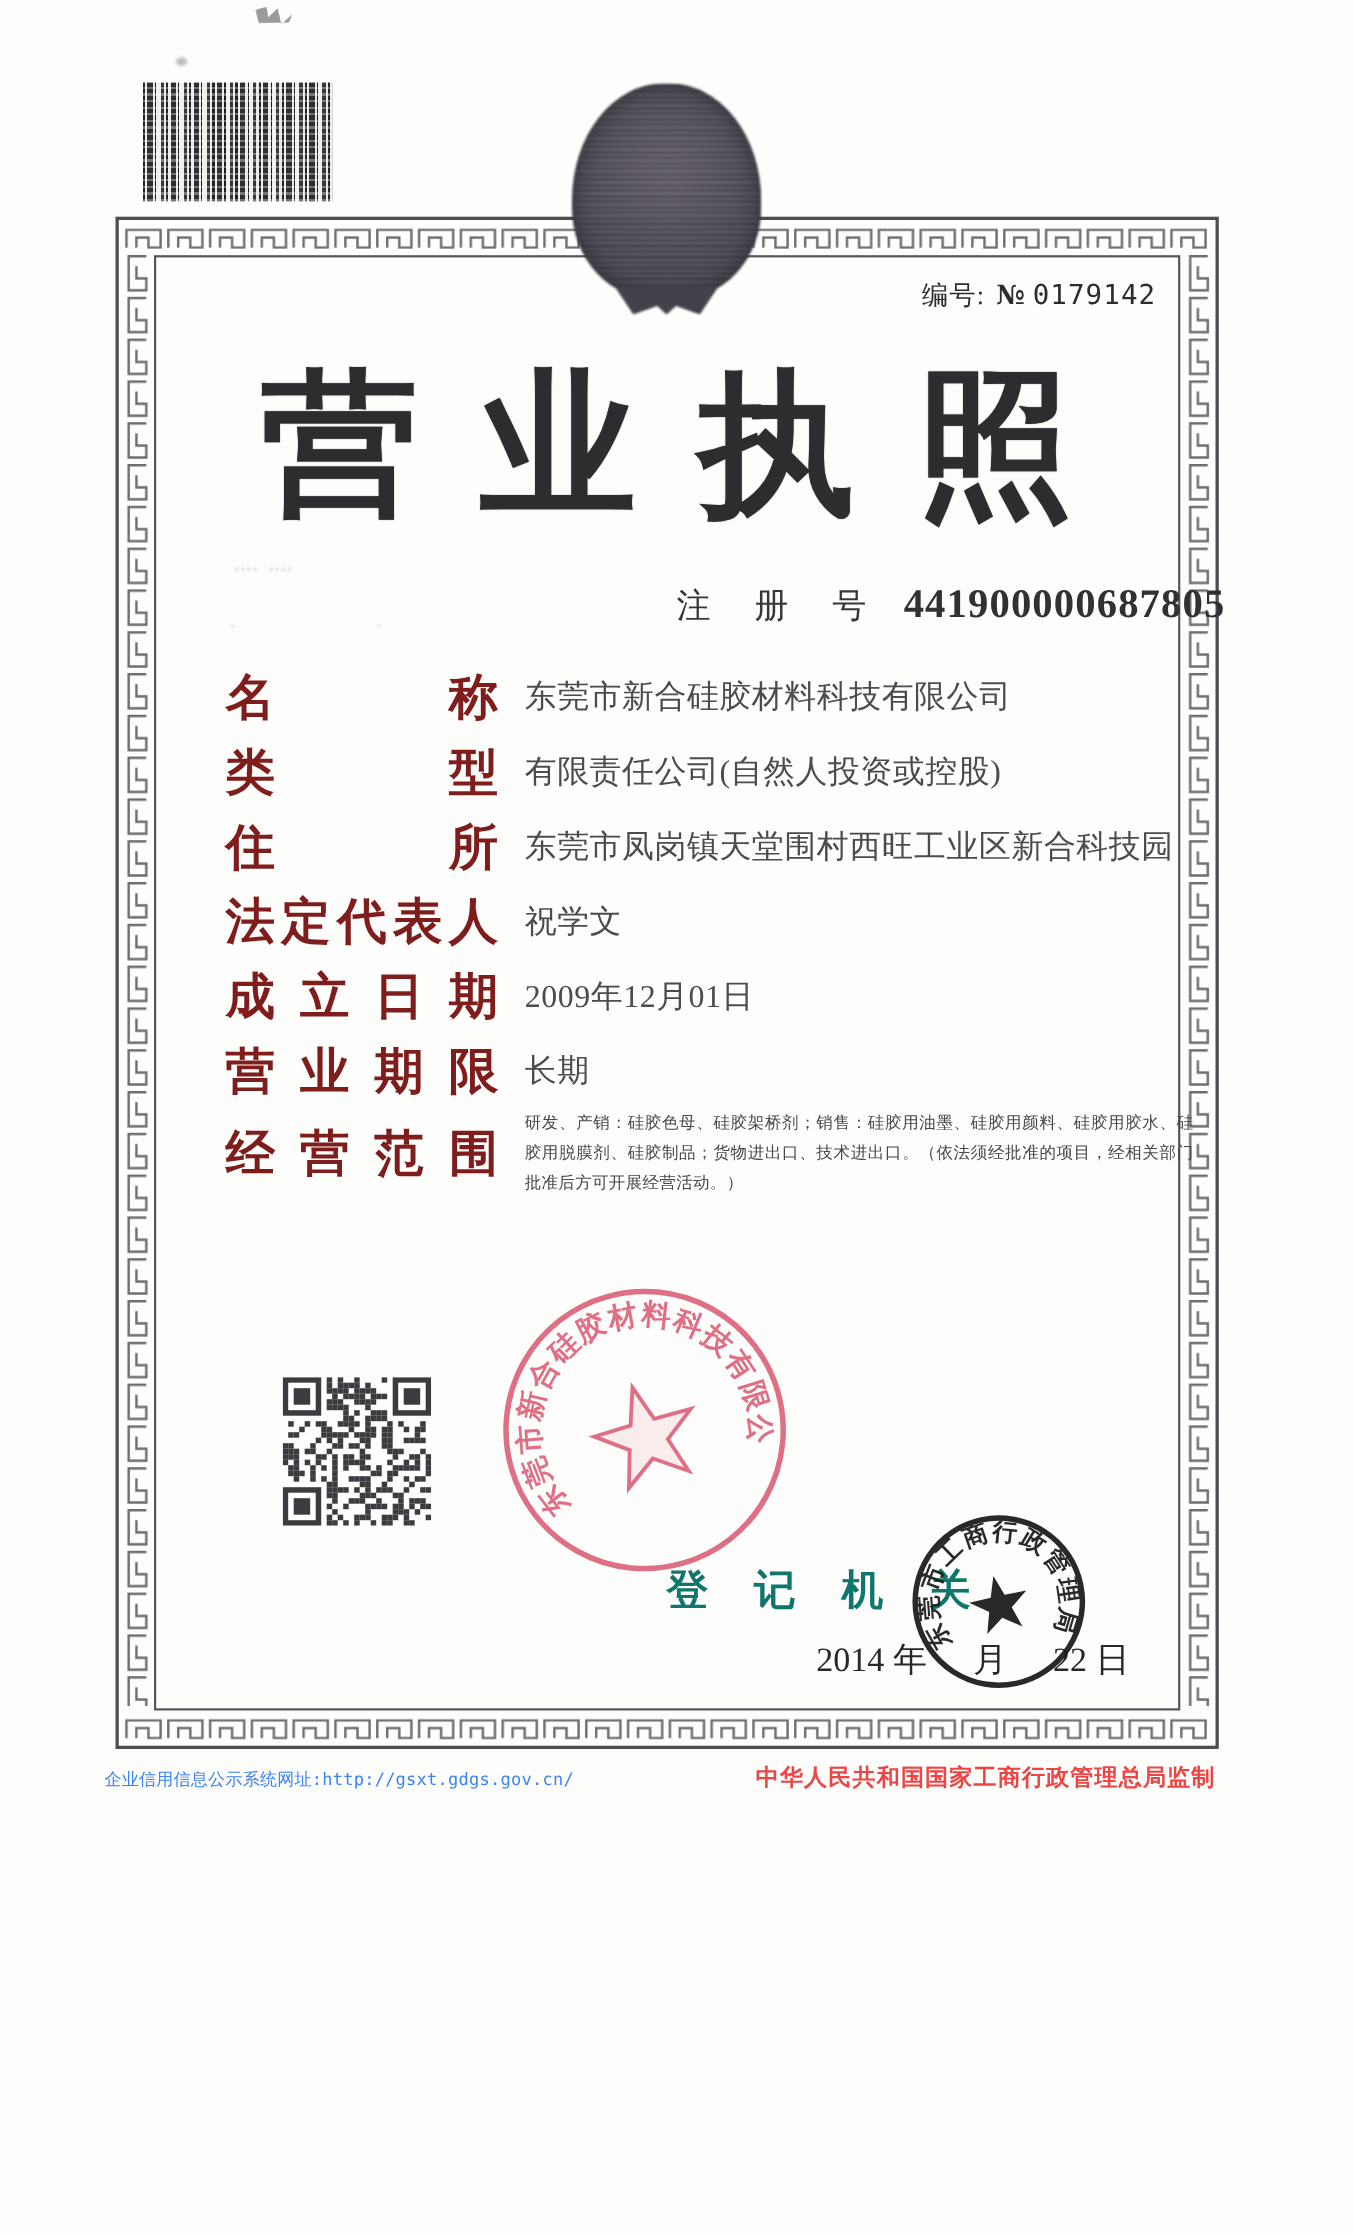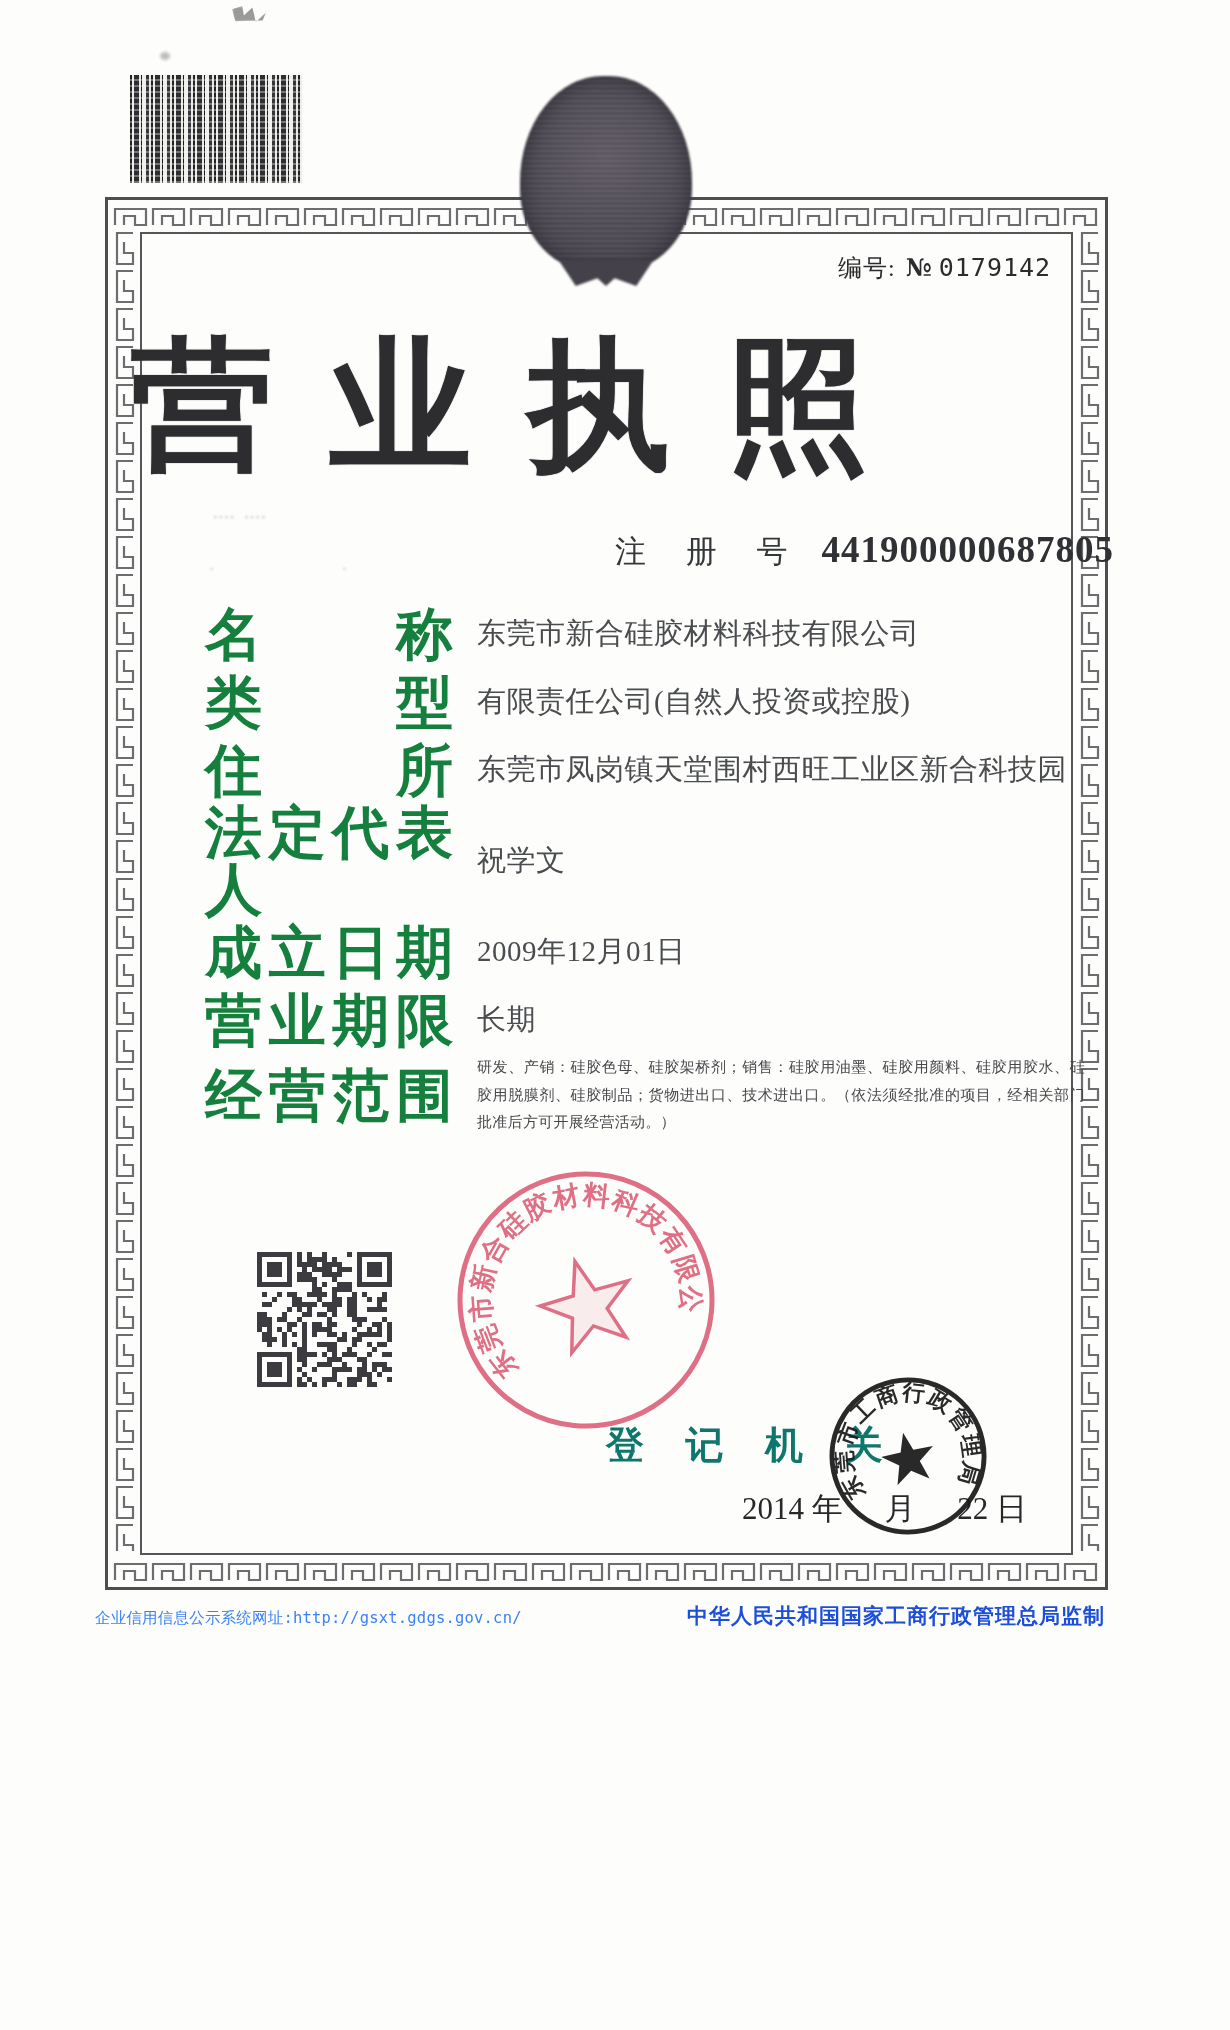--- a/index.html
+++ b/index.html
@@ -29,32 +29,32 @@
     box-shadow:inset 0 0 22px #2f2c35;filter:blur(.8px);}
   .emblem:after{content:"";position:absolute;left:32px;bottom:-14px;width:108px;height:26px;
     background:#45414b;border-radius:8px 8px 14px 14px;
     clip-path:polygon(6% 0,94% 0,78% 100%,58% 70%,50% 100%,42% 70%,22% 100%);}
   
   .serial{position:absolute;left:838px;top:252px;z-index:2;font-size:24px;color:#2c2c2e;
           letter-spacing:1px;white-space:nowrap;}
   .serial .no-sign{font-weight:bold;font-family:"DejaVu Serif",serif;margin:0 6px 0 10px;}
   .serial .num{font-family:"DejaVu Sans Mono","Liberation Mono",monospace;font-size:25px;}
   
-  .title{position:absolute;left:105px;top:330px;width:1003px;text-align:left;z-index:2;
+  .title{position:absolute;left:105px;top:330px;width:1003px;text-align:center;z-index:2;
          font-family:"Liberation Sans","DejaVu Sans",sans-serif;}
   .title span{display:inline-block;margin:0 26px;font-size:142px;line-height:150px;
          font-weight:900;color:#2d2d30;text-shadow:0 0 1px #4a4a4e;filter:blur(.3px);}
   
   .regline{position:absolute;left:615px;top:528px;z-index:2;white-space:nowrap;}
   .regline .rlabel{font-size:31px;letter-spacing:16px;color:#35373b;}
   .regline .rnum{font-size:37px;margin-left:14px;color:#2f3135;letter-spacing:1px;font-weight:bold;}
   
   .fields{position:absolute;left:205px;top:600px;width:880px;z-index:2;}
   .row{display:flex;align-items:center;min-height:68px;}
-  .flabel{width:248px;flex:none;font-size:57px;font-weight:600;color:#15803d;
+  .flabel{width:248px;flex:none;font-size:45px;font-weight:600;color:#7f1d1d;
           text-align:justify;text-align-last:justify;line-height:1;}
   .fvalue{margin-left:24px;font-size:29px;color:#4a4c50;white-space:nowrap;letter-spacing:.5px;}
   .row.scope{align-items:center;}
   .row.scope .fvalue{white-space:normal;width:612px;font-size:15px;line-height:27.5px;
           text-align:justify;letter-spacing:.3px;color:#45474b;}
   
   .qr{position:absolute;left:257px;top:1252px;width:135px;height:135px;z-index:2;filter:blur(.3px);}
   
   .red-seal{position:absolute;left:448px;top:1162px;width:276px;height:276px;z-index:3;
             opacity:.82;filter:blur(.4px);}
@@ -66,21 +66,21 @@
             white-space:nowrap;}
   .dateline .seg{margin-right:34px;}
   .dateline .seg:last-child{margin-right:0;}
   
   .black-stamp{position:absolute;left:808px;top:1356px;width:200px;height:200px;z-index:4;
                opacity:.93;filter:blur(.3px);pointer-events:none;}
   
   .footer-left{position:absolute;left:95px;top:1608px;z-index:2;font-size:15.5px;color:#3b82f6;
                font-family:"DejaVu Sans Mono","Liberation Mono",monospace;letter-spacing:.2px;text-align:center;}
   .footer-right{position:absolute;right:125px;top:1602px;z-index:2;font-size:21px;font-weight:700;
-               color:#1d4ed8;letter-spacing:1px;}
+               color:#ef4444;letter-spacing:1px;}
   
   .artifact{position:absolute;background:#4a4a4e;filter:blur(1.5px);z-index:2;}
   .a1{left:232px;top:6px;width:34px;height:16px;opacity:.55;
       clip-path:polygon(0 20%,30% 0,35% 60%,60% 10%,70% 100%,100% 40%,90% 90%,10% 95%);}
   .a2{left:160px;top:52px;width:10px;height:8px;opacity:.35;border-radius:50%;}
   .smudge{position:absolute;color:#9a9aa0;opacity:.4;z-index:2;filter:blur(1.2px);
           font-size:22px;letter-spacing:30px;}
   .s1{left:208px;top:494px;}
   .s2{left:208px;top:556px;letter-spacing:60px;}
 </style>

